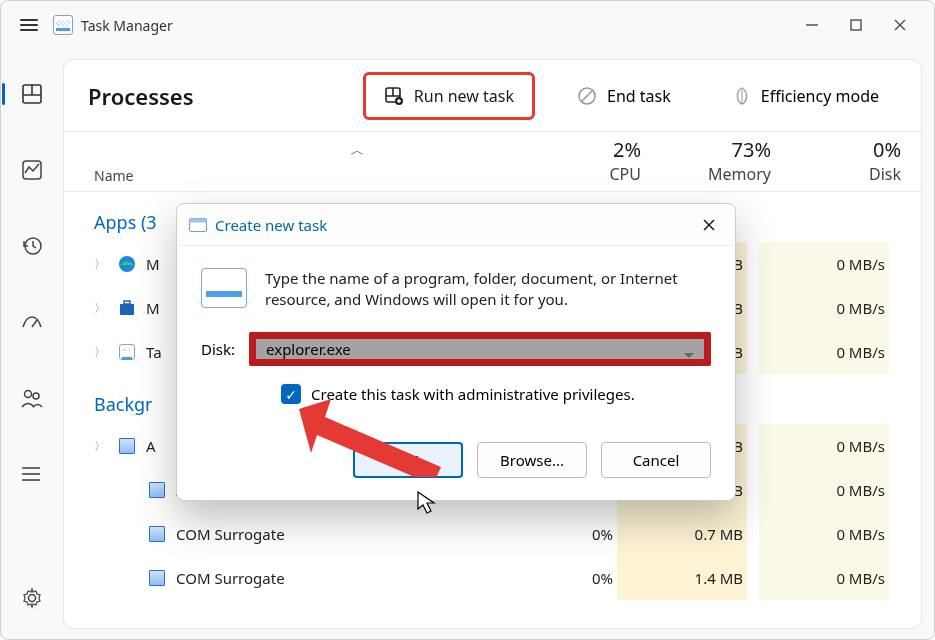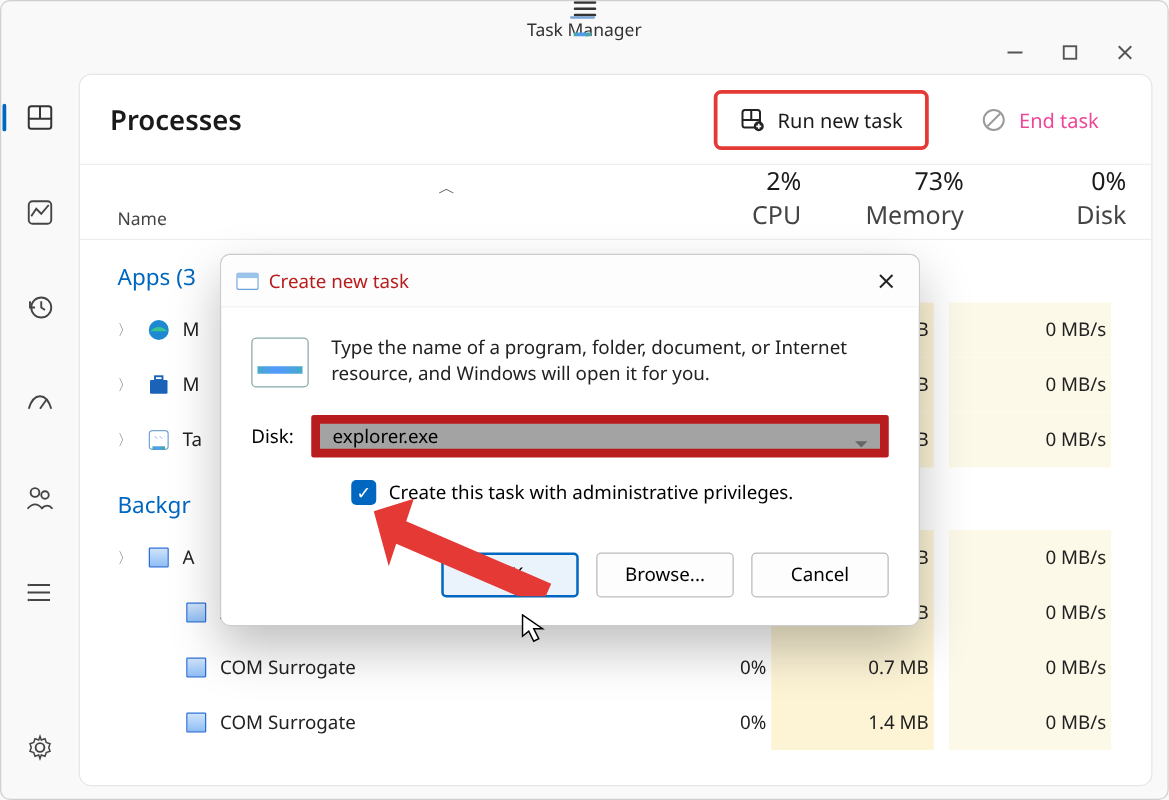--- a/index.html
+++ b/index.html
@@ -1,72 +1,72 @@
 <!DOCTYPE html>
 <html><head>
 <meta charset="utf-8">
 <style>
   * { box-sizing: border-box; font-family: "Segoe UI", system-ui, sans-serif; }
   body { margin: 0; background: #f9f9f9; width: 935px; height: 640px; position: relative; overflow: hidden; border: 1px solid #d0d0d0; border-radius: 8px; }
 
   
-  .titlebar { height: 48px; display: flex; align-items: center; padding: 0 8px; flex-direction: column; }
+  .titlebar { height: 48px; display: flex; align-items: center; padding: 0 8px; }
   .hamburger { width: 40px; height: 40px; display:flex; align-items:center; justify-content:center; cursor:pointer; }
   .ham-lines { width:18px; height:12px; display:flex; flex-direction:column; justify-content:space-between; }
   .ham-lines div { height:2px; background:#333; border-radius:1px; }
   .app-icon { width:20px; height:20px; background:#fff; border:1px solid #7aa5d8; border-radius:3px; margin:0 8px 0 4px; position:relative; }
   .app-icon::after { content:""; position:absolute; left:2px; right:2px; top:12px; height:3px; background:linear-gradient(90deg,#4a9 0%, #59f 40%, #4a9 100%); }
   .app-icon::before { content:""; position:absolute; left:2px; right:2px; top:4px; bottom:8px; background: repeating-linear-gradient(45deg, transparent 0 2px, #59f 2px 3px); opacity:0.4; }
   .app-title { font-size:14px; color:#333; }
   .win-controls { margin-left:auto; display:flex; gap:28px; padding-right:18px; color:#555; }
   .win-btn { width:16px; height:16px; display:flex; align-items:center; justify-content:center; }
 
   
   .sidebar { position:absolute; left:0; top:48px; bottom:0; width:62px; display:flex; flex-direction:column; align-items:center; padding-top:24px; gap:34px; }
   .side-item { width:42px; height:42px; display:flex; align-items:center; justify-content:center; color:#444; position:relative; }
   .side-item.active::before { content:""; position:absolute; left:-9px; top:10px; bottom:10px; width:3px; background:#0067c0; border-radius:2px; }
 
   
   .main { position:absolute; left:62px; right:12px; top:58px; bottom:10px; background:#fff; border:1px solid #e6e6e6; border-radius:10px; overflow:hidden; }
   .toolbar { height:72px; display:flex; align-items:center; padding:0 24px; gap:24px; border-bottom:1px solid #eee; }
   .toolbar h1 { font-size:22px; font-weight:600; color:#1a1a1a; margin:0; margin-right:auto; }
   .tool-btn { display:flex; align-items:center; gap:10px; padding:10px 18px; border-radius:6px; font-size:16px; color:#1a1a1a; }
-  .tool-btn.disabled { color:#ec4899; }
+  .tool-btn.disabled { color:#000000; }
   .tool-btn.highlighted { border:3px solid #e53935; border-radius:6px; }
   .tool-icon { width:20px; height:20px; display:flex; align-items:center; justify-content:center; }
 
   
   .table-head { display:flex; align-items:flex-end; height:60px; border-bottom:1px solid #eee; padding:0 20px 6px 30px; font-size:14px; color:#444; }
   .col-name { flex:1; display:flex; flex-direction:column; }
   .sort-arrow { align-self:center; margin-left:110px; margin-bottom:6px; color:#666; }
   .col-right { width:130px; text-align:right; }
   .col-right .num { font-size:20px; color:#1a1a1a; display:block; }
-  .col-right .lbl { font-size:20px; }
+  .col-right .lbl { font-size:16px; }
 
   .group-head { padding:18px 0 8px 30px; font-size:18px; color:#0067c0; }
   .row { display:flex; align-items:center; height:44px; padding:0 20px 0 30px; font-size:15px; color:#222; }
   .row .chev { width:18px; color:#777; font-size:12px; }
   .row .picon { width:22px; height:22px; margin:0 8px 0 4px; display:flex; align-items:center; justify-content:center; }
   .row .pname { flex:1; white-space:nowrap; overflow:hidden; text-overflow:ellipsis; }
   .row .cell { width:130px; text-align:right; padding-right:4px; }
   .cell.mem-tint { background:#fdf4d6; margin:-11px 0; height:44px; line-height:44px; }
   .cell.disk-tint { background:#fdf9e9; margin:-11px 12px; height:44px; line-height:44px;padding-left:29px; }
   .row.indent { padding-left:60px; }
   .row.indent .chev { visibility:hidden; }
 
   
   .blue-sq { width:16px; height:16px; border:1px solid #2a6fd6; background:linear-gradient(#cfe3fb,#8fbef4); border-radius:1px; }
 
   
   .dialog { position:absolute; left:175px; top:202px; width:560px; background:#fff; border:1px solid #ccc; border-radius:8px; box-shadow:0 18px 40px rgba(0,0,0,0.25); z-index:10; }
   .dlg-title { display:flex; align-items:center; height:42px; padding:0 12px; border-bottom:1px solid #eee; border-radius:8px 8px 0 0; background:#fdfdfd; }
-  .dlg-title .t { font-size:15px; color:#b91c1c; margin-left:8px; }
+  .dlg-title .t { font-size:15px; color:#0369a1; margin-left:8px; }
   .dlg-title .x { margin-left:auto; width:28px; height:28px; display:flex; align-items:center; justify-content:center; font-size:16px; color:#333; }
   .dlg-body { padding:22px 24px 14px 24px; }
-  .dlg-row1 { display:flex; gap:18px; align-items:flex-end; }
+  .dlg-row1 { display:flex; gap:18px; align-items:flex-start; }
   .run-icon { width:46px; height:40px; border:1px solid #8aa; border-radius:4px; background:#fff; position:relative; flex-shrink:0; }
   .run-icon::after { content:""; position:absolute; left:4px; right:4px; top:22px; height:6px; background:linear-gradient(90deg,#4ac 0%, #59f 40%, #4ac 100%); }
   .dlg-text { font-size:15px; color:#222; line-height:1.4; }
   .dlg-row2 { display:flex; align-items:center; gap:14px; margin-top:22px; }
   .dlg-row2 label { font-size:15px; }
   .combo { flex:1; height:34px; border:7px solid #b91c1c; border-radius:2px; display:flex; align-items:center; padding:0 10px; font-size:15px; position:relative; background:#a3a3a3; }
   .combo::after { content:""; position:absolute; right:10px; top:14px; border:5px solid transparent; border-top-color:#666; }
   .dlg-row3 { display:flex; align-items:center; gap:10px; margin:18px 0 0 80px; font-size:15px; }
   .chk { width:20px; height:20px; background:#0067c0; border-radius:4px; display:flex; align-items:center; justify-content:center; color:#fff; font-size:14px; }
   .dlg-btns { display:flex; gap:14px; justify-content:flex-end; padding:24px 24px 22px 24px; }
@@ -183,20 +183,29 @@
     </div>
     <div class="tool-btn disabled">
       <span class="tool-icon">
           <svg width="20" height="20">
             <circle cx="10" cy="10" r="8" fill="none" stroke="#9a9a9a" stroke-width="1.6"></circle>
             <line x1="5" y1="15" x2="15" y2="5" stroke="#9a9a9a" stroke-width="1.6"></line>
           </svg>
         </span>
       <span>End task</span>
     </div>
+    <div class="tool-btn disabled">
+      <span class="tool-icon">
+          <svg width="22" height="20">
+            <path d="M11 2 C 4 6 6 16 11 18 C 16 16 18 6 11 2 Z" fill="none" stroke="#9a9a9a" stroke-width="1.4"></path>
+            <line x1="11" y1="4" x2="11" y2="17" stroke="#9a9a9a" stroke-width="1"></line>
+          </svg>
+        </span>
+      <span>Efficiency mode</span>
+    </div>
   </div>
 
   <div class="table-head">
     <div class="col-name">
       <span class="sort-arrow">︿</span>
       <span>Name</span>
     </div>
     <div class="col-right">
       <span class="num">2%</span>
       <span class="lbl">CPU</span>

